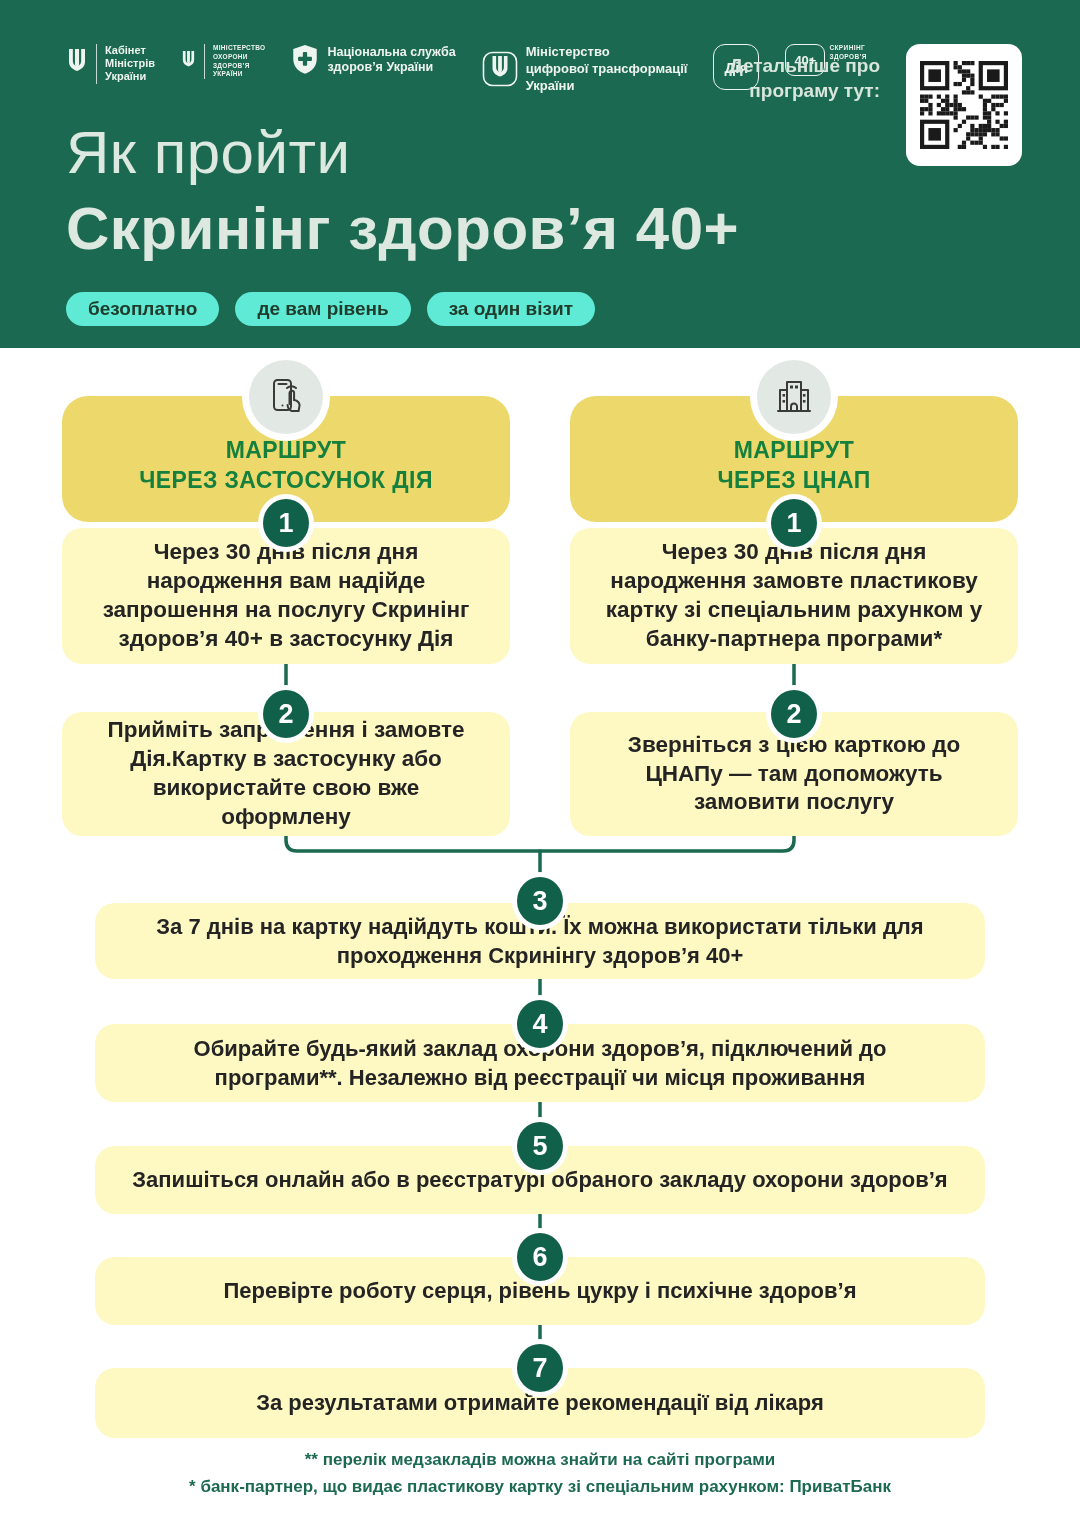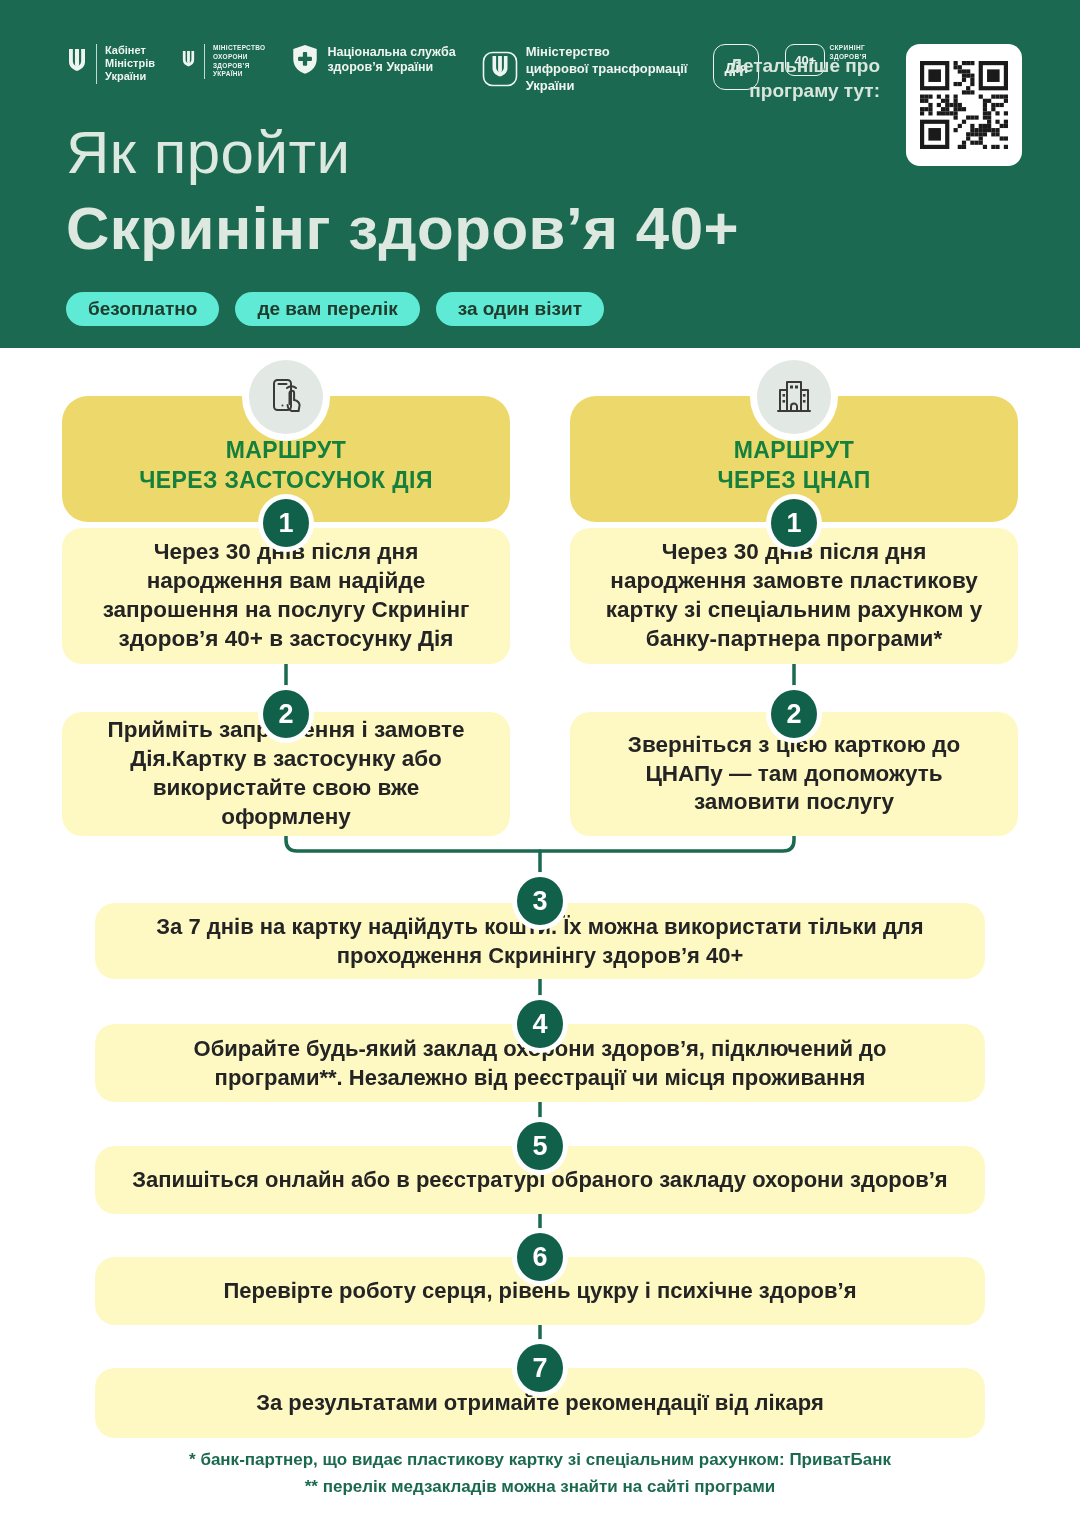--- a/index.html
+++ b/index.html
@@ -258,21 +258,21 @@
           <rect x="4" y="60" width="20" height="20" fill="#ffffff"></rect>
           <rect x="8" y="64" width="12" height="12" fill="#1a1a1a"></rect>
         </svg>
     </div>
 
     <div class="title1">Як пройти</div>
     <div class="title2">Скринінг здоров’я 40+</div>
 
     <div class="badge-row">
       <div class="badge">безоплатно</div>
-      <div class="badge">де вам перелік</div>
+      <div class="badge">де вам рівень</div>
       <div class="badge">за один візит</div>
     </div>
   </div>
 
   <div class="column col-left">
     <div class="icon-circle">
       <svg width="44" height="44" viewBox="0 0 44 44" fill="none" stroke="#3a3a3a" stroke-width="2" stroke-linecap="round">
         <rect x="10" y="5" width="17" height="30" rx="3.5"></rect>
         <path d="M14.5 9 h8"></path>
         <circle cx="18.5" cy="30.5" r="1" fill="#3a3a3a" stroke="none"></circle>
@@ -328,17 +328,17 @@
   <div class="num-badge" style="left:517px;top:1122px;">5</div>
   <div class="step-box wide-box" style="top:1146px;height:68px;">Запишіться онлайн або в реєстратурі обраного закладу охорони здоров’я</div>
 
   <div class="num-badge" style="left:517px;top:1233px;">6</div>
   <div class="step-box wide-box" style="top:1257px;height:68px;">Перевірте роботу серця, рівень цукру і психічне здоров’я</div>
 
   <div class="num-badge" style="left:517px;top:1344px;">7</div>
   <div class="step-box wide-box" style="top:1368px;height:70px;">За результатами отримайте рекомендації від лікаря</div>
 
   <div class="footnotes">
+    <div>** перелік медзакладів можна знайти на сайті програми</div>
     <div>* банк-партнер, що видає пластикову картку зі спеціальним рахунком: ПриватБанк</div>
-    <div>** перелік медзакладів можна знайти на сайті програми</div>
   </div>
 
 </div>
 
 </body></html>

